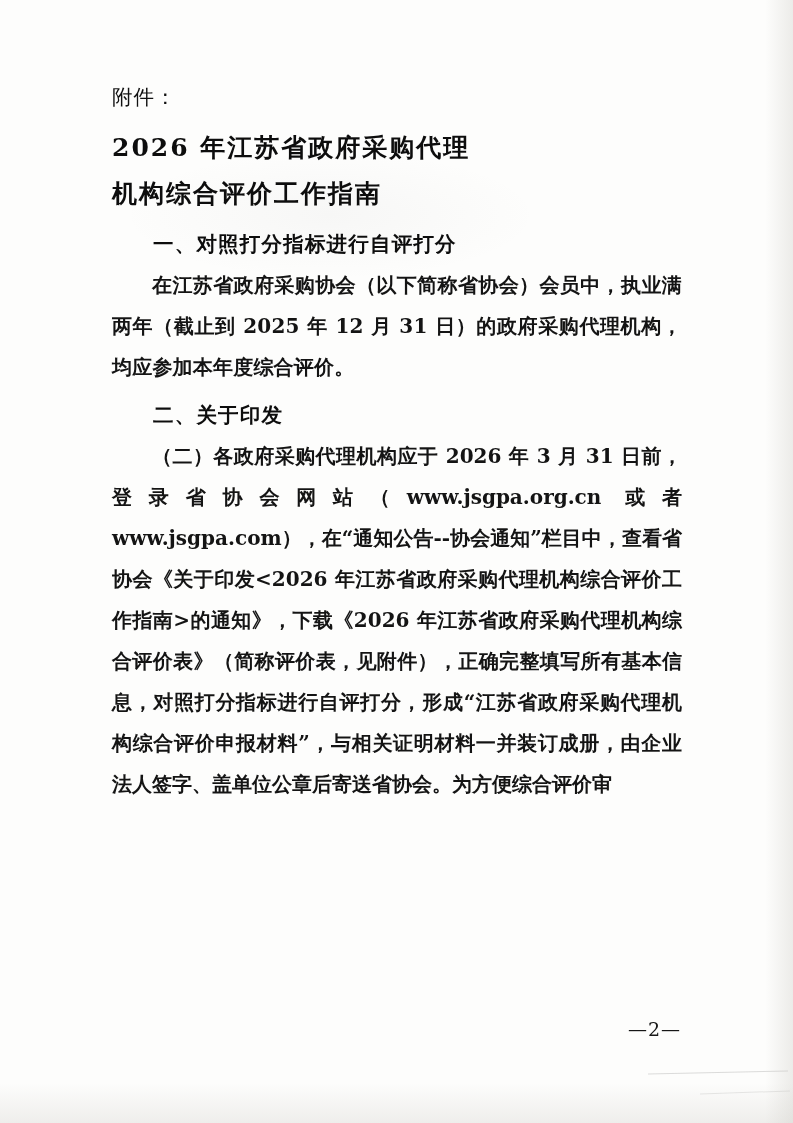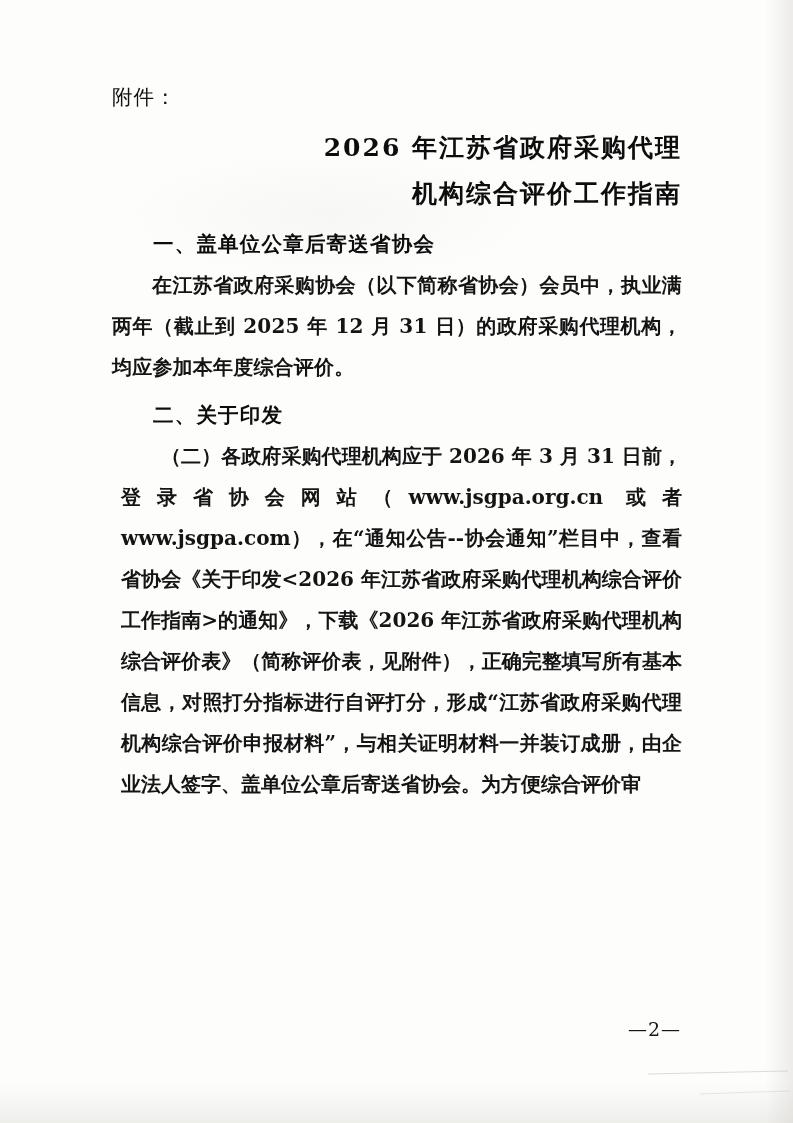--- a/index.html
+++ b/index.html
@@ -30,21 +30,21 @@
     width: 570px;
   }
   .attach-label {
     font-size: 20.5px;
     letter-spacing: 1px;
     line-height: 1.5;
     margin-bottom: 12px;
     color: #111;
   }
   .doc-title {
-    text-align: right;
+    text-align: left;
     font-size: 25px;
     font-weight: bold;
     letter-spacing: 2px;
     line-height: 1.85;
     color: #0d0d0d;
     margin: 0 0 6px 0;
   }
   .doc-title .line {
     display: block;
     white-space: nowrap;
@@ -63,21 +63,20 @@
     line-height: 2.05;
     text-indent: 2em;
     letter-spacing: 0.2px;
     text-align: justify;
     color: #141414;
     margin: 0;
     font-weight: bold;
   }
   .para.tight {
     letter-spacing: 0px;
-    margin-left: 9px;
   }
   .page-number {
     position: absolute;
     right: 112px;
     top: 1018px;
     font-size: 19px;
     letter-spacing: 1px;
     color: #161616;
   }
   
@@ -139,21 +138,21 @@
 
   <div class="content">
 
     <div class="attach-label">附件：</div>
 
     <div class="doc-title">
       <span class="line">2026 年江苏省政府采购代理</span>
       <span class="line">机构综合评价工作指南</span>
     </div>
 
-    <div class="section-head">一、盖单位公章后寄送省协会</div>
+    <div class="section-head">一、对照打分指标进行自评打分</div>
 
     <p class="para">在江苏省政府采购协会（以下简称省协会）会员中，执业满两年（截止到 2025 年 12 月 31 日）的政府采购代理机构，均应参加本年度综合评价。</p>
 
     <div class="section-head">二、关于印发</div>
 
 
     <p class="para tight">（二）各政府采购代理机构应于 2026 年 3 月 31 日前，登录省协会网站（www.jsgpa.org.cn 或者 www.jsgpa.com），在“通知公告--协会通知”栏目中，查看省协会《关于印发&lt;2026 年江苏省政府采购代理机构综合评价工作指南&gt;的通知》，下载《2026 年江苏省政府采购代理机构综合评价表》（简称评价表，见附件），正确完整填写所有基本信息，对照打分指标进行自评打分，形成“江苏省政府采购代理机构综合评价申报材料”，与相关证明材料一并装订成册，由企业法人签字、盖单位公章后寄送省协会。为方便综合评价审</p>
 
   </div>
 

